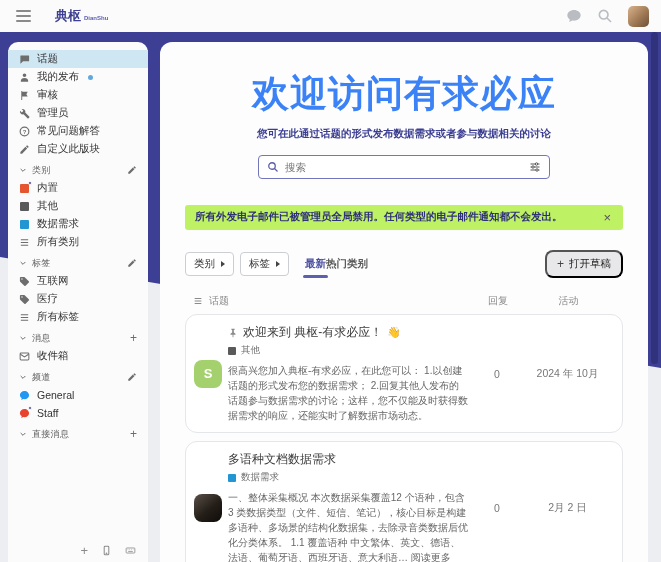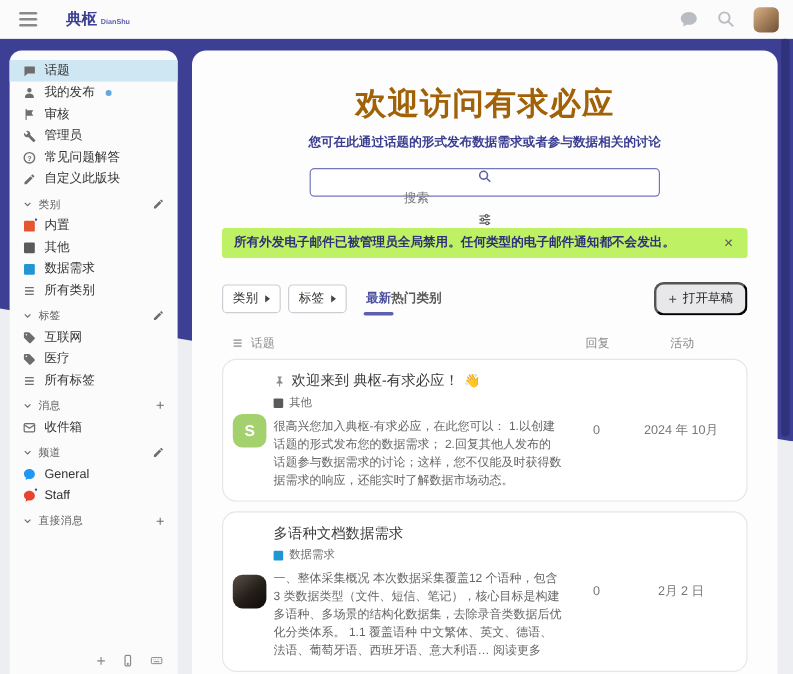--- a/index.html
+++ b/index.html
@@ -53,25 +53,25 @@
     align-items:center; gap:13px; color:#8a8a8a; }
   .side-footer .f-ic { width:11px; height:11px; cursor:pointer; }
   .side-footer .f-ic svg { width:100%; height:100%; display:block; }
   .f-plus { font-size:13px; cursor:pointer; line-height:11px; }
 
   
   .main { position:absolute; left:160px; top:10px; width:488px; height:520px;
     background:#fdfdfe; border-radius:12px 12px 0 0; overflow:hidden; }
 
   .hero { text-align:center; padding-top:27px; }
-  .hero-title { font-size:26px; font-weight:800; color:#a16207; letter-spacing:1px; }
+  .hero-title { font-size:37px; font-weight:800; color:#3b82f6; letter-spacing:1px; }
   .hero-sub { margin-top:8px; font-size:10.5px; font-weight:bold; color:#3a3d90; }
   .searchbox { width:292px; height:24px; margin:14px auto 0; background:#fff;
     border:1px solid #7476bb; border-radius:4px; display:flex; align-items:center;
-    gap:6px; padding:0 8px;flex-direction:column; }
+    gap:6px; padding:0 8px; }
   .searchbox .s-ic { width:12px; height:12px; color:#5b5da9; }
   .searchbox .s-ic svg { width:100%; height:100%; display:block; }
   .searchbox input { flex:1; border:none; outline:none; font-size:10.5px;
     color:#444; background:transparent; font-family:inherit; }
   .searchbox input::placeholder { color:#767676; }
   .searchbox .f-ic2 { width:12px; height:12px; color:#555; cursor:pointer; }
   .searchbox .f-ic2 svg { width:100%; height:100%; display:block; }
 
   .alert { margin:26px 25px 0; background:#bef264; border-radius:3px;
     display:flex; align-items:flex-start; padding:5px 10px;gap:16px; }

